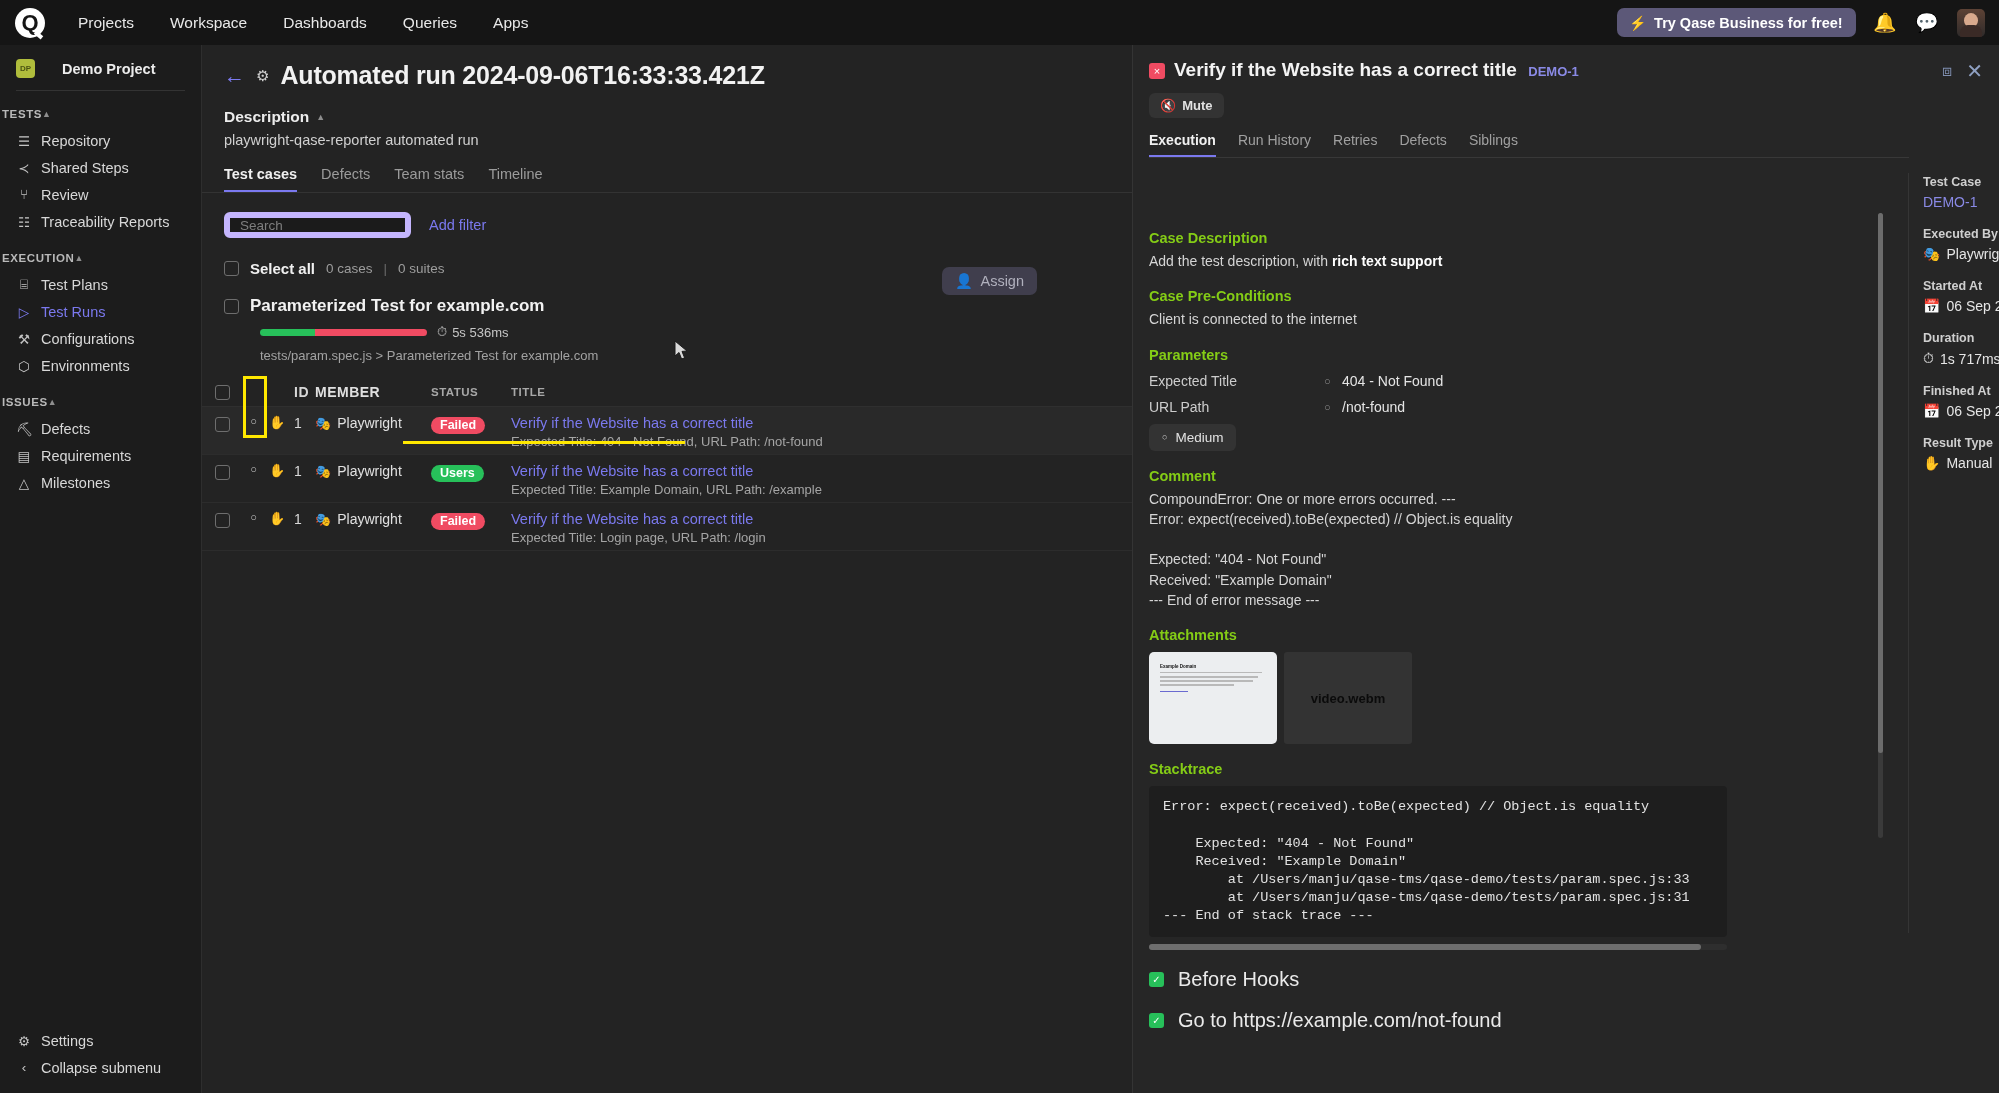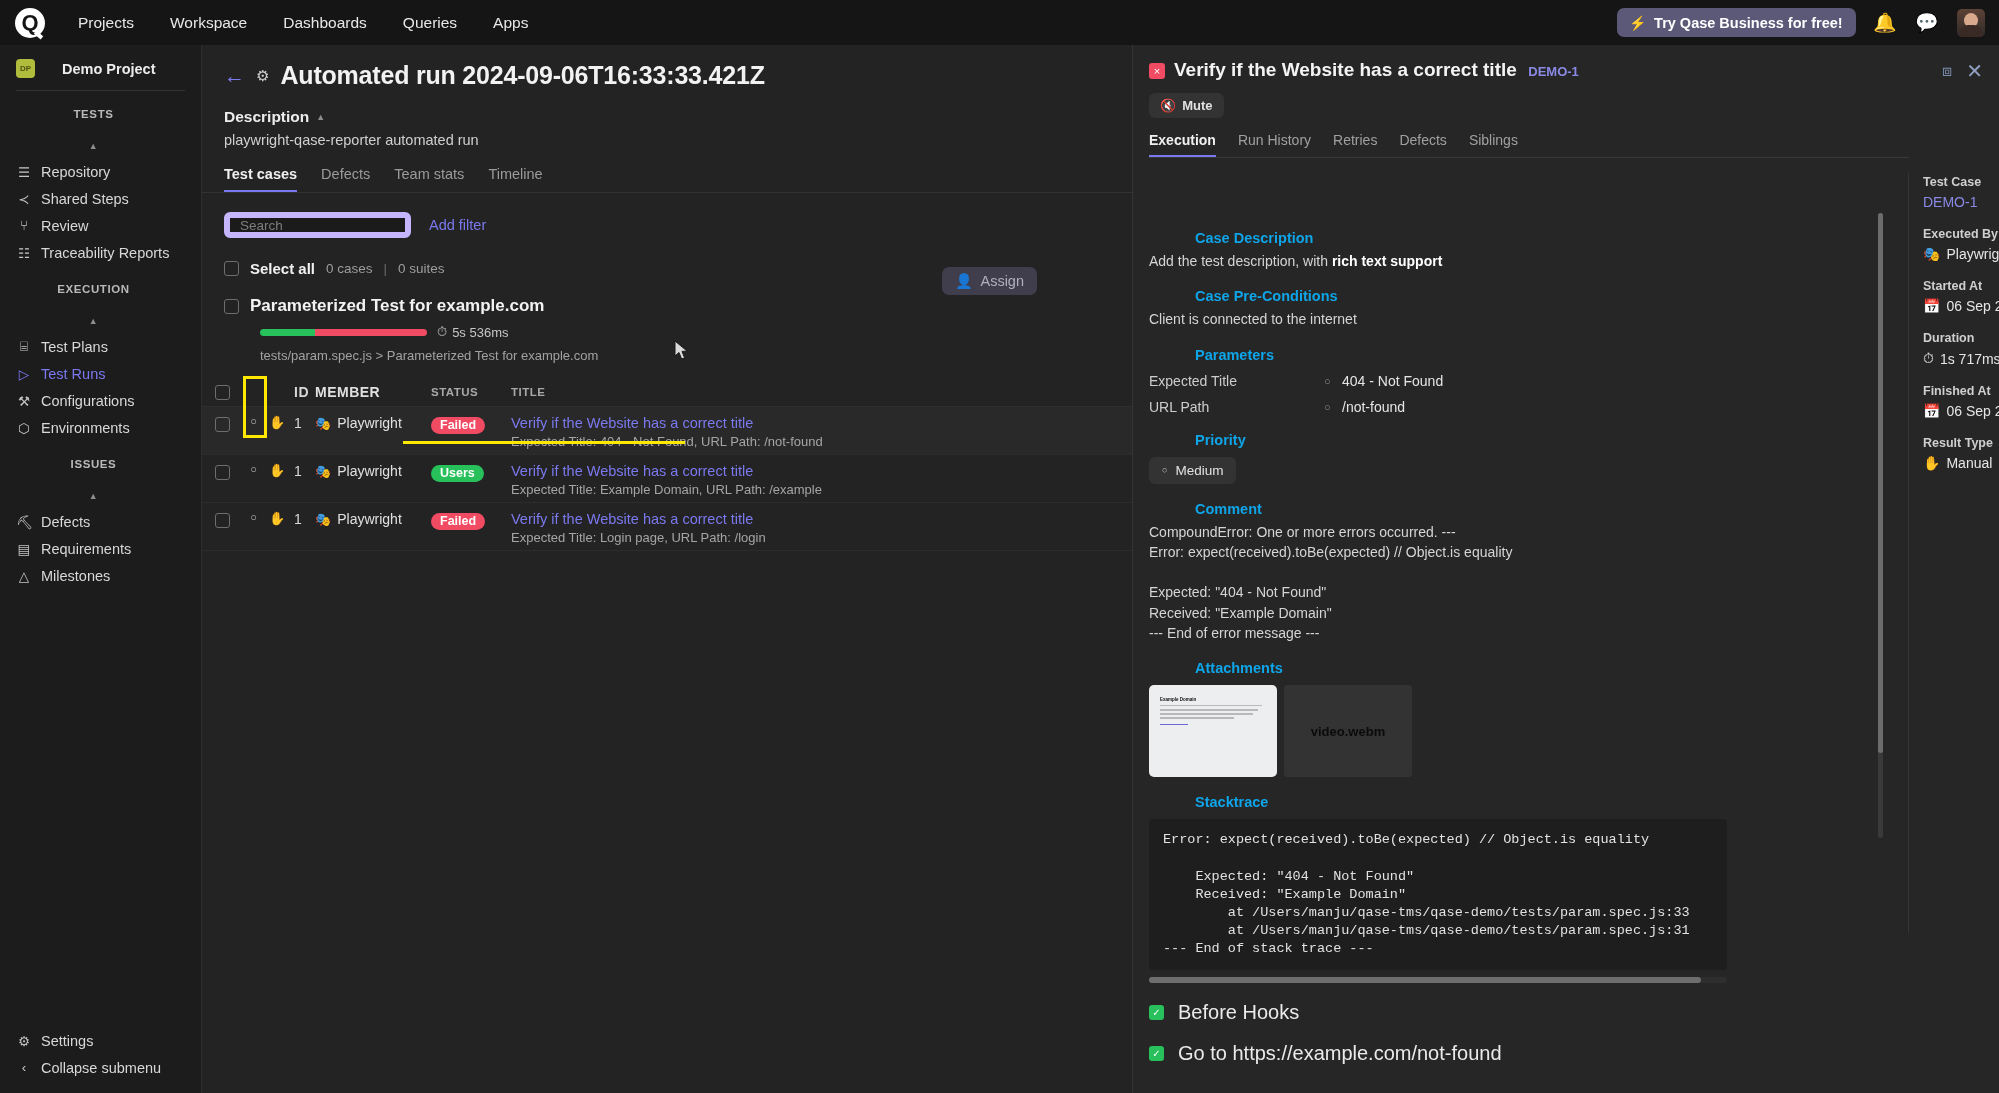--- a/index.html
+++ b/index.html
@@ -63,23 +63,23 @@
     display:flex; align-items:center; gap:27px; padding:14px 14px 12px 16px;
   }
   #proj .sq {
     width:19px; height:19px; border-radius:4px; background:#b0bd3c;
     font-size:8px; color:#4c5413; display:flex;align-items:center;justify-content:center;
     font-weight:bold;
   }
   #proj .nm { font-size:14.5px; font-weight:bold; color:#ececec; }
   #proj-div { height:1px; background:#333; margin:0 16px; }
   .sec-hdr {
-    display:flex; align-items:center; gap:21px;
+    display:flex; align-items:center; gap:0;
     padding:17px 16px 7px 2px;
-    font-size:11.5px; font-weight:bold; letter-spacing:.6px; color:#b9b9b9;flex-direction:column;
+    font-size:11.5px; font-weight:bold; letter-spacing:.6px; color:#b9b9b9;
   }
   .chev { font-size:9px; color:#8e8e8e; }
   .nav-item {
     display:flex; align-items:center; gap:9px;
     padding:5.5px 16px; font-size:14.5px; color:#d8d8d8; cursor:pointer;
   }
   .nav-item .gl { width:16px; text-align:center; font-size:13.5px; color:#c4c4c4; display:inline-block;}
   .nav-item.active { color:#7b79ef; }
   .nav-item.active .gl { color:#7b79ef; }
   #sb-bottom { position:absolute; bottom:12px; left:0; width:202px; }
@@ -183,21 +183,21 @@
   #mute-btn {
     margin:12px 0 0 16px; background:#333333; border-radius:6px;
     display:inline-flex; align-items:center; gap:6px; padding:5px 11px;
     font-size:13px; font-weight:bold; color:#e2e2e2; cursor:pointer;
   }
   #rp-tabs { display:flex; gap:22px; margin:14px 0 0 16px; width:760px; border-bottom:1px solid #383838;}
   .rtab { font-size:14px; color:#a0a0a0; padding-bottom:7px; cursor:pointer; }
   .rtab.active { color:#f0f0f0; font-weight:bold; border-bottom:2px solid #7b79ef; }
 
   #rp-body { position:absolute; left:0; top:168px; width:760px; height:880px; padding:0 0 0 16px; }
-  .h4 { font-size:14.5px; font-weight:bold; color:#0ea5e9; margin-top:17px;margin-left:46px; }
+  .h4 { font-size:14.5px; font-weight:bold; color:#84cc16; margin-top:17px; }
   .p  { font-size:14px; color:#d5d5d5; margin-top:5px; line-height:1.45; }
   .p b { font-weight:bold; color:#ffffff; }
   .prow { display:flex; align-items:center; margin-top:10px; font-size:14px; }
   .prow .k { width:175px; color:#cdcdcd; }
   .prow .dot { color:#8d8d8d; font-size:11px; width:18px; }
   .prow .v { color:#e5e5e5; }
   #prio-chip {
     display:inline-flex; align-items:center; gap:8px; margin-top:9px;
     background:#333333; border-radius:6px; padding:6px 13px;
     font-size:13.5px; color:#e2e2e2;
@@ -526,21 +526,20 @@
       <span class="k">Expected Title</span>
       <span class="dot">○</span>
       <span class="v">404 - Not Found</span>
     </div>
     <div class="prow">
       <span class="k">URL Path</span>
       <span class="dot">○</span>
       <span class="v">/not-found</span>
     </div>
 
-    <div class="h4">Priority</div>
     <div id="prio-chip">
       <span class="o">○</span>
       <span>Medium</span>
     </div>
 
     <div class="h4">Comment</div>
     <div class="p" style="white-space:pre-line">CompoundError: One or more errors occurred. ---
 Error: expect(received).toBe(expected) // Object.is equality
 
 Expected: "404 - Not Found"

